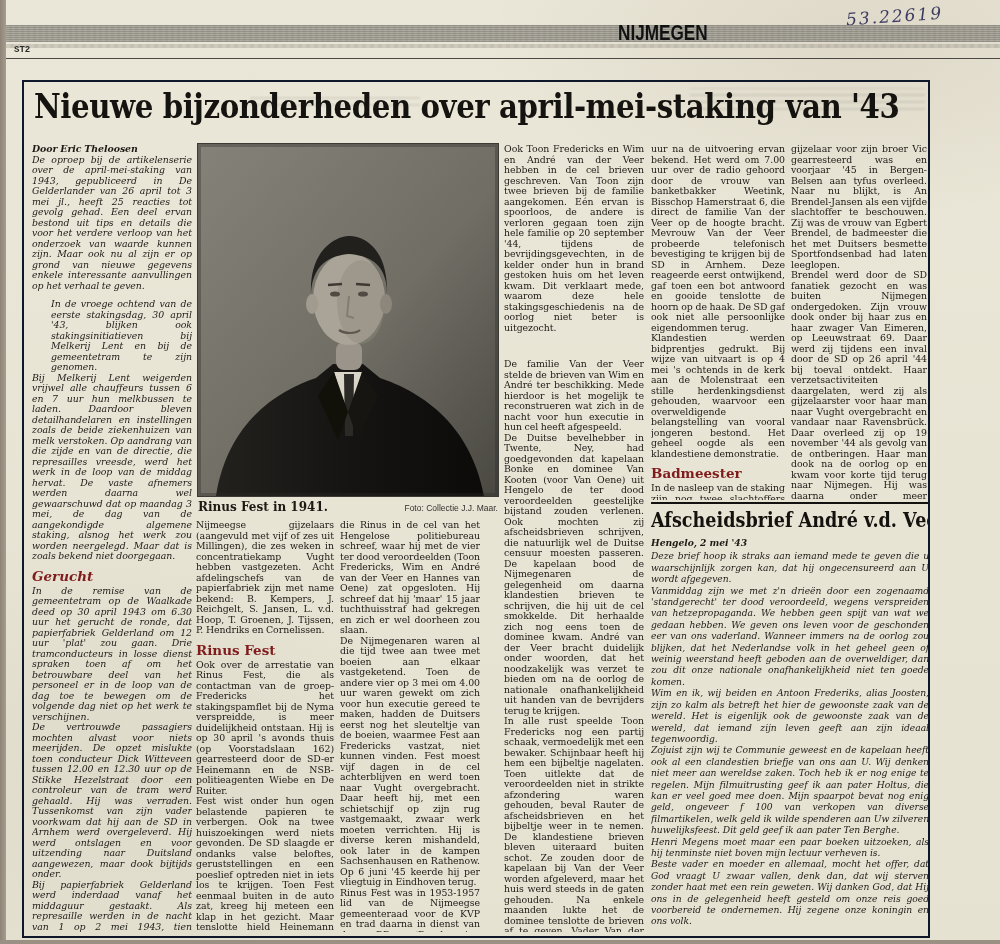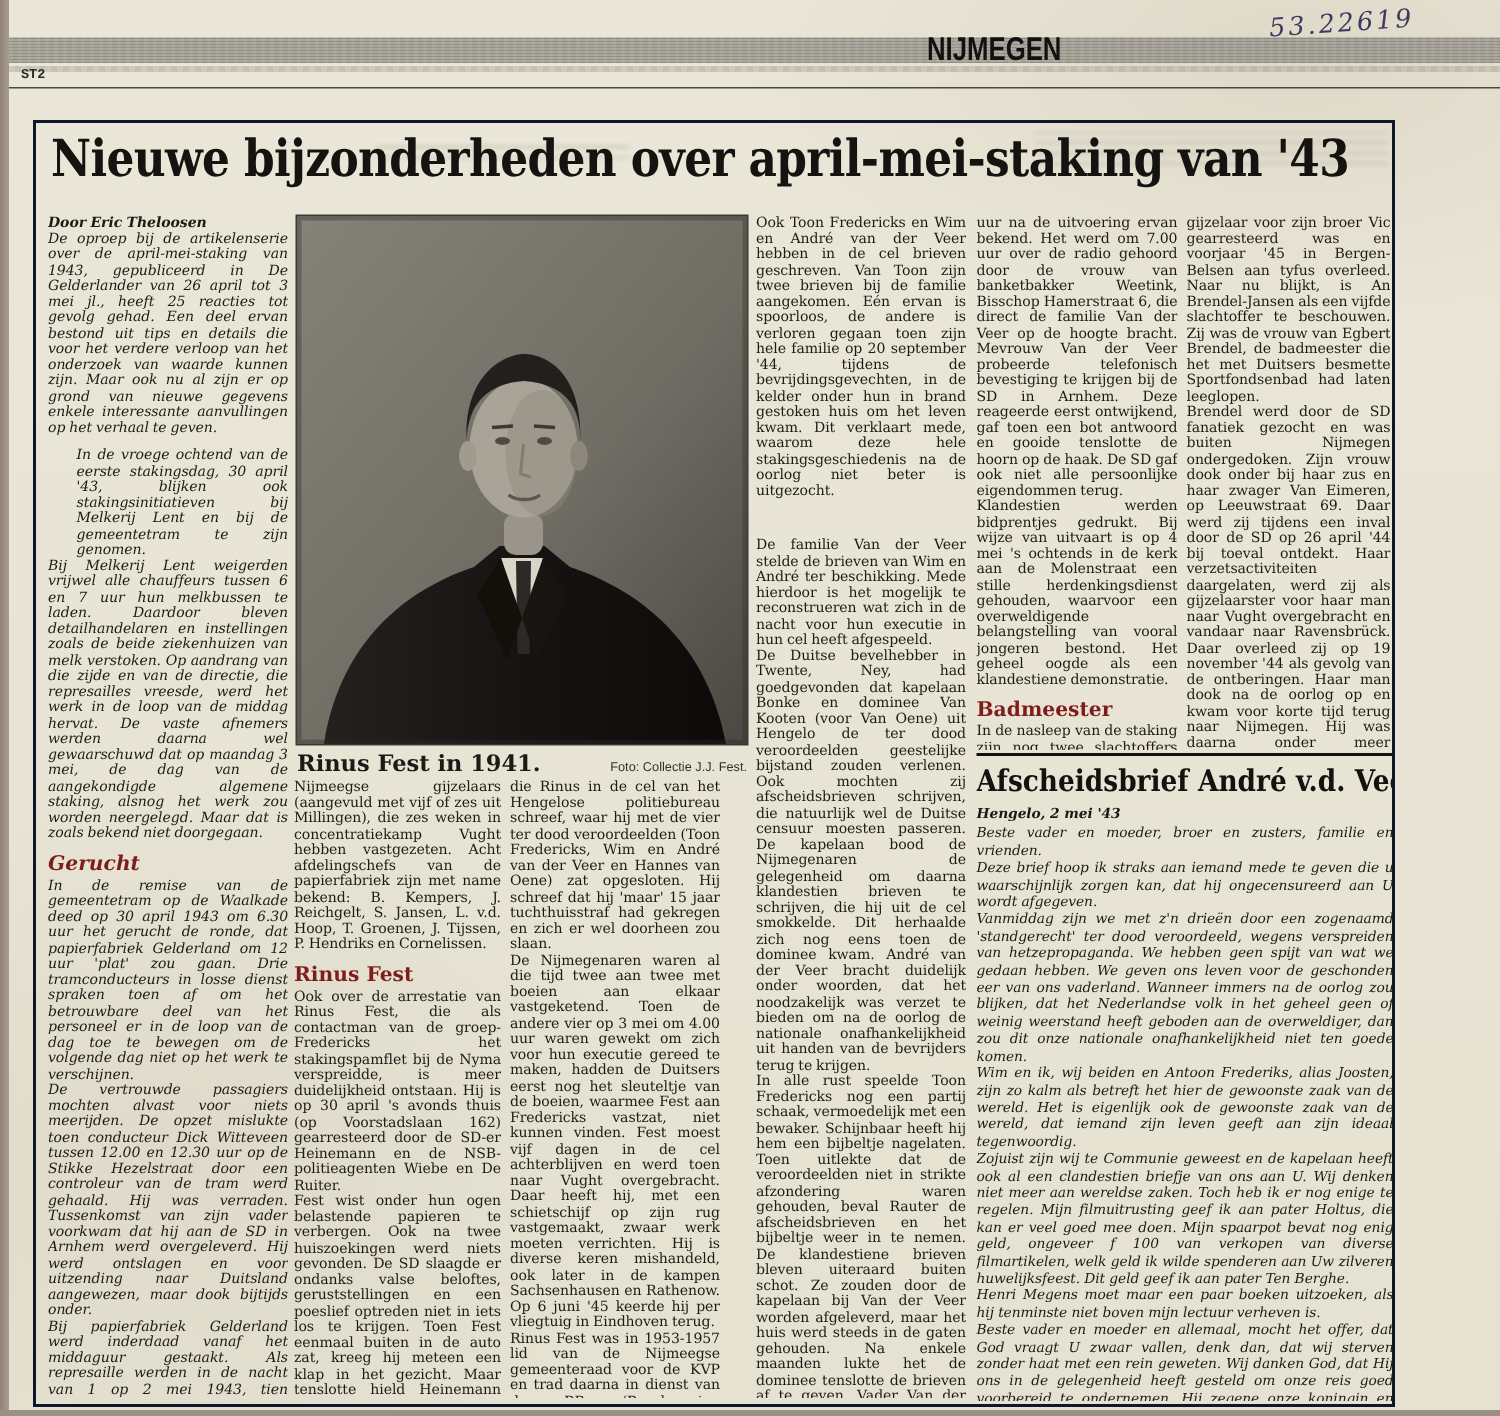--- a/index.html
+++ b/index.html
@@ -54,21 +54,21 @@
   .col3{left:316px;top:438px;width:140px;height:412px;}
   .col4{left:480px;top:62px;width:140px;height:788px;}
   .col5{left:627px;top:62px;width:134px;height:356px;}
   .col6{left:767px;top:62px;width:136px;height:356px;}
 
   .photo{position:absolute;left:174px;top:62px;width:300px;height:352px;
     background:#5e5c55;box-shadow:0 0 0 1px #3c3a35;}
   .photo svg{display:block;width:100%;height:100%;}
   .caption-row{position:absolute;left:174px;top:418px;width:300px;display:flex;
     justify-content:space-between;align-items:baseline;}
-  .caption{font-size:15px;font-weight:bold;margin:0;}
+  .caption{font-size:12px;font-weight:bold;margin:0;}
   .credit{font-family:"Liberation Sans", sans-serif;font-size:8.5px;color:#33312d;margin:0;}
 
   .letterbox{position:absolute;left:627px;top:420px;width:278px;height:432px;
     border-top:2px solid #14120f;padding-top:4px;box-sizing:border-box;overflow:hidden;}
   .letter-heading{margin:0 0 5px 0;white-space:nowrap;font-size:20px;font-weight:bold;
     transform:scaleX(.88);transform-origin:left top;color:#14120f;}
   .letterbox p{margin:0;font-style:italic;font-size:9.2px;line-height:11.4px;
     text-align:justify;letter-spacing:-.05px;}
   .dateline{font-weight:600;margin-bottom:2px !important;}
 </style>
@@ -146,21 +146,21 @@
         <path d="M130,141 L144,140" stroke="#3e3a33" stroke-width="2.4" fill="none"></path>
         <path d="M158,140 L172,141" stroke="#3e3a33" stroke-width="2.4" fill="none"></path>
         <path d="M151,152 L149,172 L156,174" stroke="#837d71" stroke-width="2" fill="none"></path>
         <path d="M141,186 C147,190 157,190 162,186" stroke="#5c574e" stroke-width="2.2" fill="none"></path>
 
         <rect width="300" height="352" fill="none" stroke="#2e2c27" stroke-width="6" opacity=".35"></rect>
       </svg>
     </div>
     <div class="caption-row">
       <p class="caption">Rinus Fest in 1941.</p>
-      <p class="credit">Foto: Collectie J.J. Fest.</p>
+      <p class="credit">Foto: Collectie J.J. Maar.</p>
     </div>
 
     <div class="col col2">
       <p>Nijmeegse gijzelaars (aangevuld met vijf of zes uit Millingen), die zes weken in concentratiekamp Vught hebben vastgezeten. Acht afdelingschefs van de papierfabriek zijn met name bekend: B. Kempers, J. Reichgelt, S. Jansen, L. v.d. Hoop, T. Groenen, J. Tijssen, P. Hendriks en Cornelissen.</p>
       <h3>Rinus Fest</h3>
       <p>Ook over de arrestatie van Rinus Fest, die als contactman van de groep-Fredericks het stakingspamflet bij de Nyma verspreidde, is meer duidelijkheid ontstaan. Hij is op 30 april 's avonds thuis (op Voorstadslaan 162) gearresteerd door de SD-er Heinemann en de NSB-politieagenten Wiebe en De Ruiter.</p>
       <p>Fest wist onder hun ogen belastende papieren te verbergen. Ook na twee huiszoekingen werd niets gevonden. De SD slaagde er ondanks valse beloftes, geruststellingen en een poeslief optreden niet in iets los te krijgen. Toen Fest eenmaal buiten in de auto zat, kreeg hij meteen een klap in het gezicht. Maar tenslotte hield Heinemann hem voor een arbeider die alleen maar 'n pamfletje had uitgedeeld en bespaarde hem de doodstraf.</p>
 
     </div>
 
@@ -186,21 +186,20 @@
     </div>
 
     <div class="col col6">
       <p>gijzelaar voor zijn broer Vic gearresteerd was en voorjaar '45 in Bergen-Belsen aan tyfus overleed. Naar nu blijkt, is An Brendel-Jansen als een vijfde slachtoffer te beschouwen. Zij was de vrouw van Egbert Brendel, de badmeester die het met Duitsers besmette Sportfondsenbad had laten leeglopen.</p>
       <p>Brendel werd door de SD fanatiek gezocht en was buiten Nijmegen ondergedoken. Zijn vrouw dook onder bij haar zus en haar zwager Van Eimeren, op Leeuwstraat 69. Daar werd zij tijdens een inval door de SD op 26 april '44 bij toeval ontdekt. Haar verzetsactiviteiten daargelaten, werd zij als gijzelaarster voor haar man naar Vught overgebracht en vandaar naar Ravensbrück. Daar overleed zij op 19 november '44 als gevolg van de ontberingen. Haar man dook na de oorlog op en kwam voor korte tijd terug naar Nijmegen. Hij was daarna onder meer werkzaam bij het sportfondsenbad in Zwolle en is inmiddels overleden.</p>
     </div>
 
     <div class="letterbox">
       <h2 class="letter-heading">Afscheidsbrief André v.d. Veer</h2>
       <p class="dateline">Hengelo, 2 mei '43</p>
-      <p>Beste vader en moeder, broer en zusters, familie en vrienden.</p>
       <p>Deze brief hoop ik straks aan iemand mede te geven die u waarschijnlijk zorgen kan, dat hij ongecensureerd aan U wordt afgegeven.</p>
       <p>Vanmiddag zijn we met z'n drieën door een zogenaamd 'standgerecht' ter dood veroordeeld, wegens verspreiden van hetzepropaganda. We hebben geen spijt van wat we gedaan hebben. We geven ons leven voor de geschonden eer van ons vaderland. Wanneer immers na de oorlog zou blijken, dat het Nederlandse volk in het geheel geen of weinig weerstand heeft geboden aan de overweldiger, dan zou dit onze nationale onafhankelijkheid niet ten goede komen.</p>
       <p>Wim en ik, wij beiden en Antoon Frederiks, alias Joosten, zijn zo kalm als betreft het hier de gewoonste zaak van de wereld. Het is eigenlijk ook de gewoonste zaak van de wereld, dat iemand zijn leven geeft aan zijn ideaal tegenwoordig.</p>
       <p>Zojuist zijn wij te Communie geweest en de kapelaan heeft ook al een clandestien briefje van ons aan U. Wij denken niet meer aan wereldse zaken. Toch heb ik er nog enige te regelen. Mijn filmuitrusting geef ik aan pater Holtus, die kan er veel goed mee doen. Mijn spaarpot bevat nog enig geld, ongeveer f 100 van verkopen van diverse filmartikelen, welk geld ik wilde spenderen aan Uw zilveren huwelijksfeest. Dit geld geef ik aan pater Ten Berghe.</p>
       <p>Henri Megens moet maar een paar boeken uitzoeken, als hij tenminste niet boven mijn lectuur verheven is.</p>
       <p>Beste vader en moeder en allemaal, mocht het offer, dat God vraagt U zwaar vallen, denk dan, dat wij sterven zonder haat met een rein geweten. Wij danken God, dat Hij ons in de gelegenheid heeft gesteld om onze reis goed voorbereid te ondernemen. Hij zegene onze koningin en ons volk.</p>
 
     </div>
   </div>
 </div>

